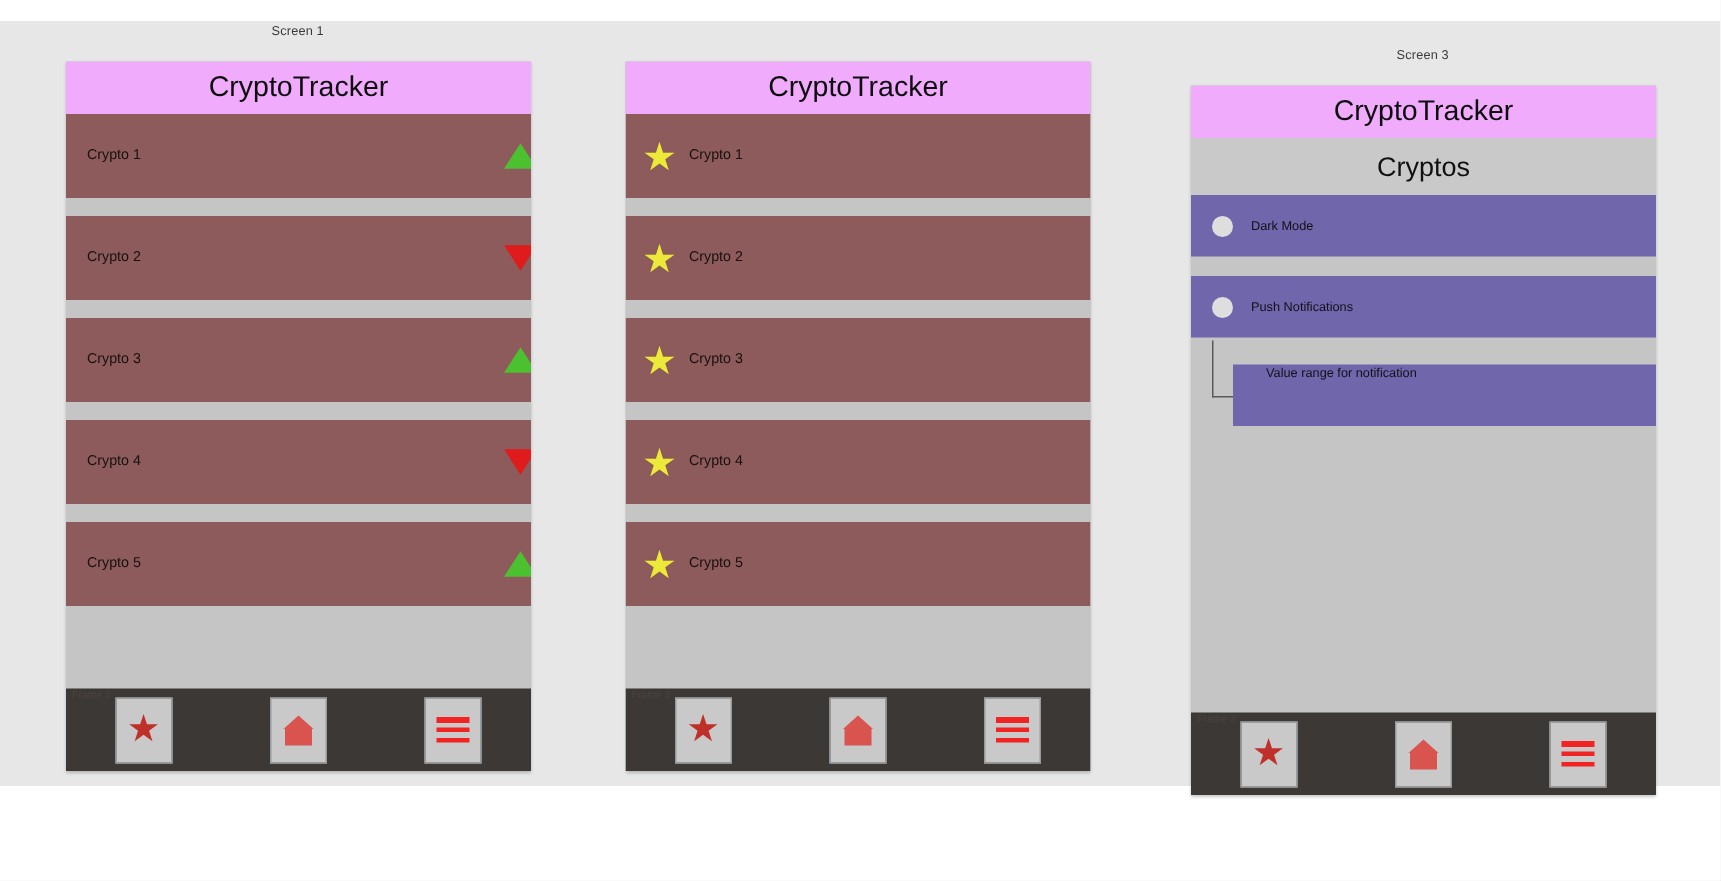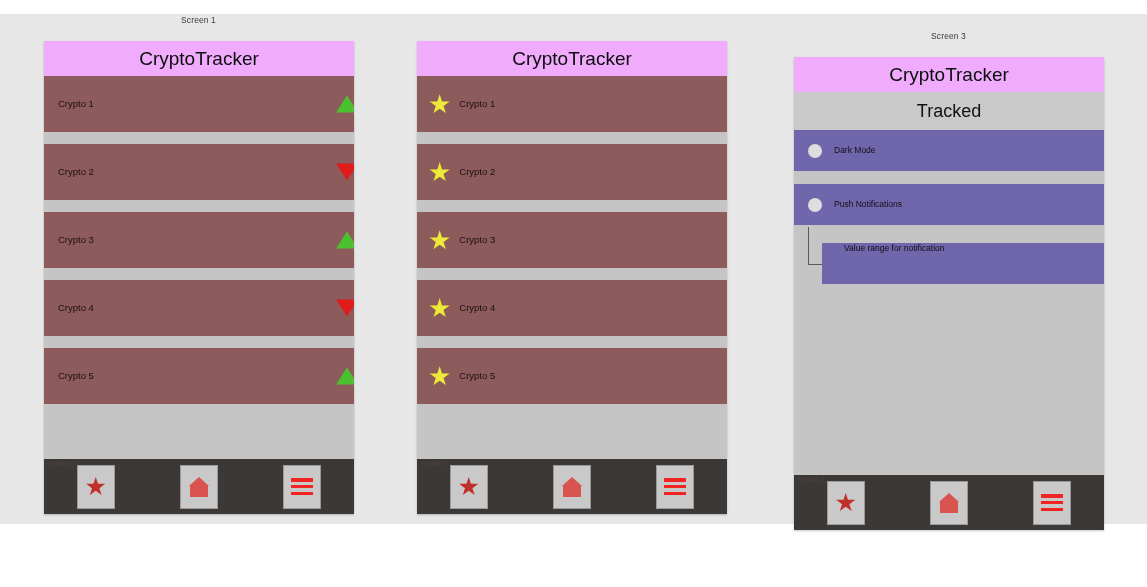--- a/index.html
+++ b/index.html
@@ -349,21 +349,21 @@
   </div>
 
   <div class="screen-col" id="screen-col-3">
     <div class="screen-caption">Screen 3</div>
 
     <div class="phone">
       <div class="app-bar">
         <span class="app-bar-title">CryptoTracker</span>
       </div>
       <div class="page-title-bar">
-        <span class="page-title">Tracked</span>
+        <span class="page-title">Cryptos</span>
       </div>
 
       <div class="content">
         <div class="setting-row" style="top:54px">
           <span class="toggle-knob"></span>
           <span class="setting-label">Push Notifications</span>
         </div>
         <div class="setting-row" style="top:0px">
           <span class="toggle-knob"></span>
           <span class="setting-label">Dark Mode</span>

